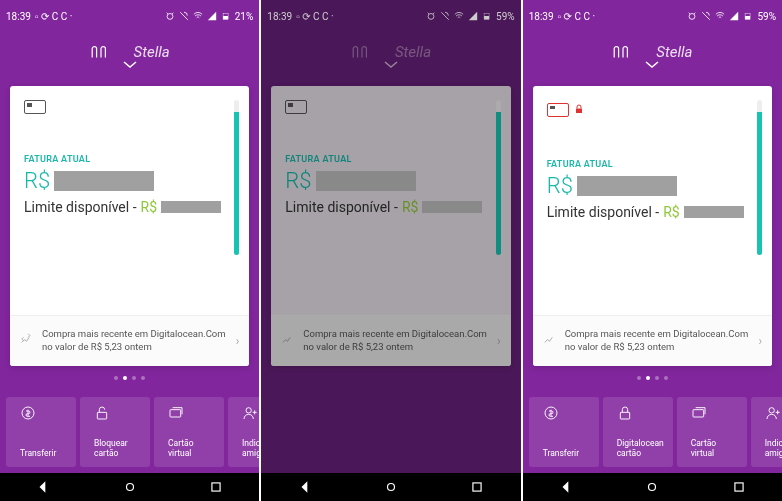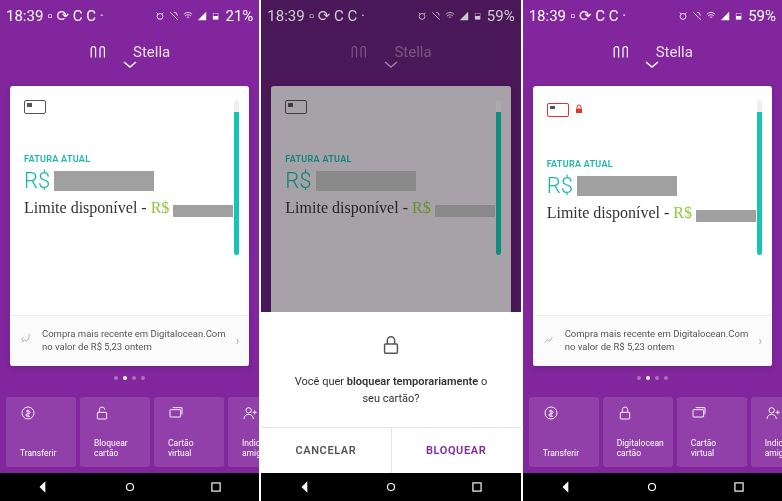--- a/index.html
+++ b/index.html
@@ -22,33 +22,34 @@
     overflow: hidden;
   }
   .screen.dimmed { background: #5d1d6e; }
   .status-bar {
     height: 22px;
     display: flex;
     justify-content: space-between;
     align-items: center;
     padding: 16px 6px;
     color: #fff;
-    font-size: 15px;
+    font-size: 10px;
     background: rgba(0,0,0,0);
   }
   .status-left, .status-right { display: flex; align-items: center; gap: 4px; }
   .header {
     height: 40px;
     display: flex;
     align-items: center;
     justify-content: center;
     gap: 22px;
     color: rgba(255,255,255,0.85);
     font-size: 15px;
     position: relative;
+    font-style: italic;
   }
   .header.dim { color: rgba(255,255,255,0.35); }
   .chevron-down {
     position: absolute;
     bottom: -2px;
     left: 50%;
     transform: translateX(-50%);
     color: rgba(255,255,255,0.6);
   }
   .main-area {
@@ -131,25 +132,24 @@
     font-weight: 300;
   }
   .redact-lg {
     width: 100px;
     height: 20px;
     background: #a0a0a0;
   }
   .card.dim .redact-lg { background: #bfbfbf; }
   .limit-row {
     display: flex;
-    align-items: flex-end;
+    align-items: center;
     gap: 4px;
-    font-size: 16px;
+    font-size: 14px;
     color: #333;
-    font-family: Liberation Serif, serif;
   }
   .limit-green { color: #8FC93A; }
   .redact-sm {
     width: 60px;
     height: 12px;
     background: #a0a0a0;
   }
   .card.dim .redact-sm { background:#bfbfbf; }
   .card-bottom {
     border-top: 1px solid #eee;
@@ -440,35 +440,20 @@
               <path d="M3 18l5-5 3 3 5-7"></path>
             </svg>
         </span>
         <span class="tx-text">Compra mais recente em Digitalocean.Com no valor de R$ 5,23 ontem</span>
         <span class="chev">›</span>
       </div>
     </div>
   </div>
 
   <div class="dialog-overlay">
-    <div class="dialog-sheet">
-      <span class="big-lock">
-        <svg viewBox="0 0 24 24" fill="none" stroke="currentColor" stroke-width="1.6">
-            <rect x="5" y="11" width="14" height="10" rx="1"></rect>
-            <path d="M8 11V7a4 4 0 018 0v4"></path>
-          </svg>
-      </span>
-      <div class="dialog-text">
-        <span>Você quer </span><b>bloquear temporariamente</b><span> o seu cartão?</span>
-      </div>
-      <div class="dialog-btns">
-        <div class="dbtn cancel">CANCELAR</div>
-        <div class="dbtn confirm">BLOQUEAR</div>
-      </div>
-    </div>
     <div class="navbar" style="background:#000">
       <svg viewBox="0 0 24 24">
           <path d="M16 2L6 12l10 10z"></path>
         </svg>
       <svg viewBox="0 0 24 24">
           <circle cx="12" cy="12" r="6" fill="none" stroke="#fff" stroke-width="2"></circle>
         </svg>
       <svg viewBox="0 0 24 24">
           <rect x="5" y="5" width="14" height="14" fill="none" stroke="#fff" stroke-width="2"></rect>
         </svg>

